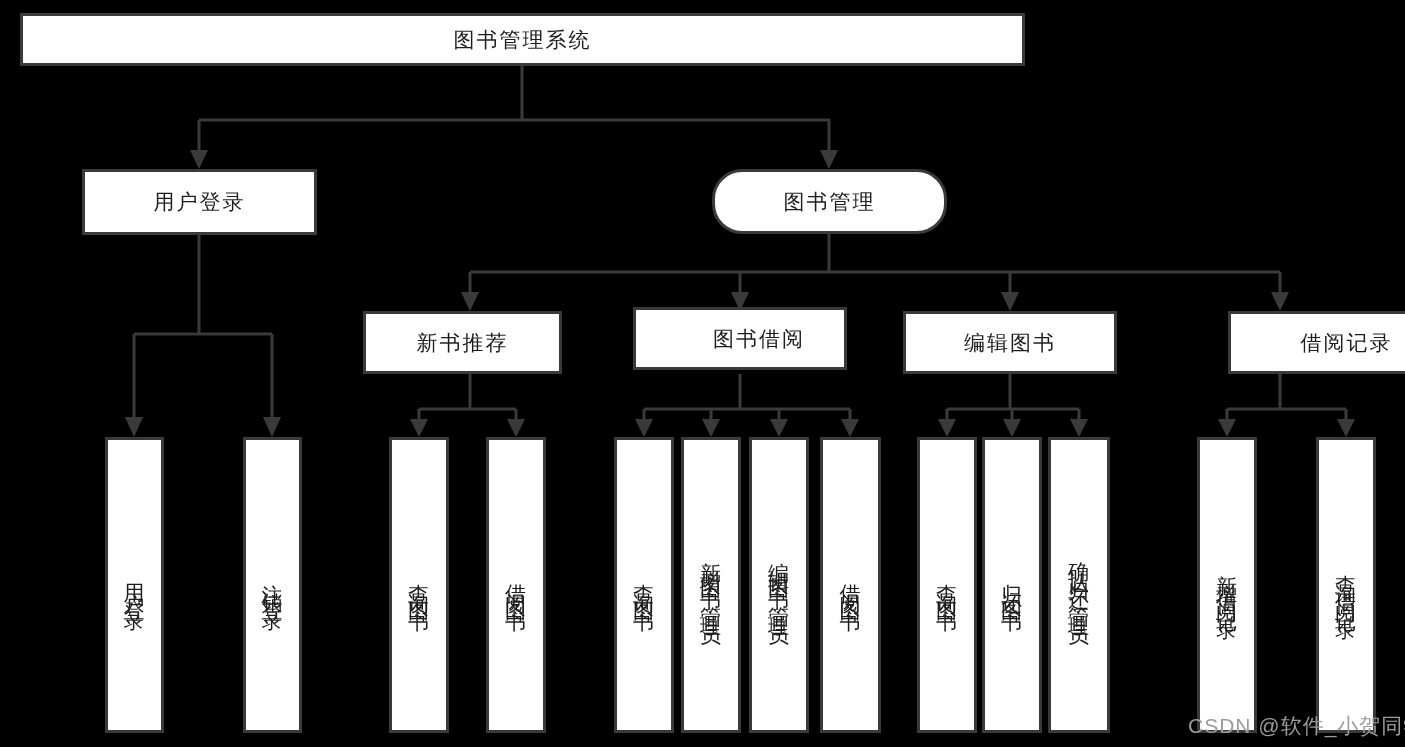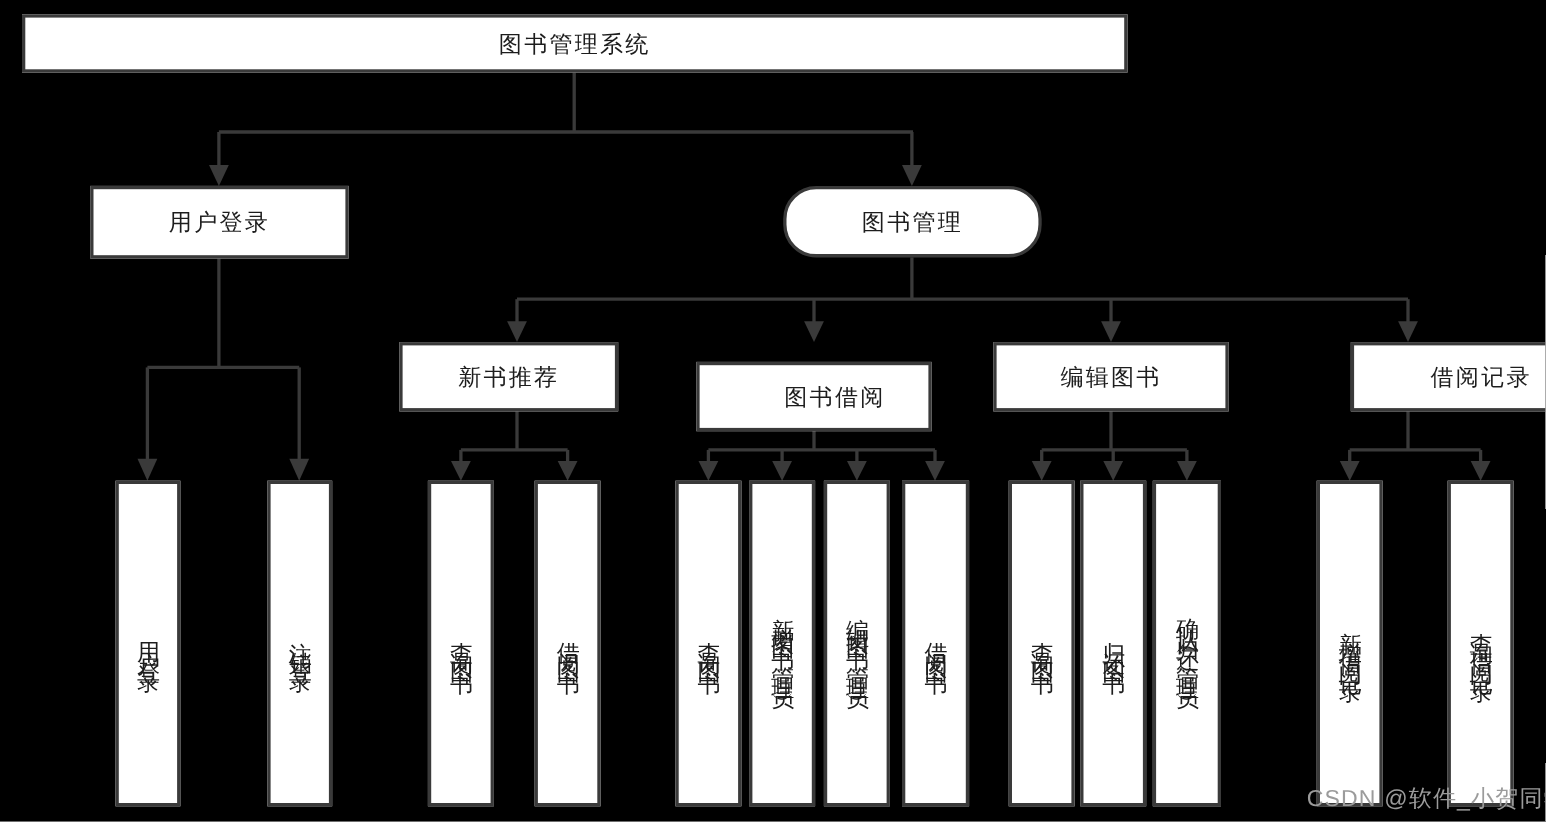--- a/index.html
+++ b/index.html
@@ -31,21 +31,21 @@
     text-orientation:mixed;
     letter-spacing:9px;
     line-height:1.1;
     white-space:nowrap;
   }
   
   .n-root{left:20px;top:13px;width:1005px;height:53px;}
   .n-user{left:82px;top:169px;width:235px;height:66px;}
   .n-book{left:712px;top:169px;width:235px;height:65px;border-radius:30px;}
   .n-l3a{left:363px;top:311px;width:199px;height:63px;}
-  .n-l3b{left:633px;top:329px;width:214px;height:63px;padding-left:38px;}
+  .n-l3b{left:633px;top:307px;width:214px;height:63px;padding-left:38px;}
   .n-l3c{left:903px;top:311px;width:214px;height:63px;}
   .n-l3d{left:1228px;top:311px;width:237px;height:63px;}
   .leaf{top:437px;height:296px;width:60px;}
   .lf1{left:105px;width:59px;}
   .lf2{left:243px;width:59px;}
   .lf3{left:389px;}
   .lf4{left:486px;}
   .lf5{left:614px;}
   .lf6{left:681px;}
   .lf7{left:749px;}

